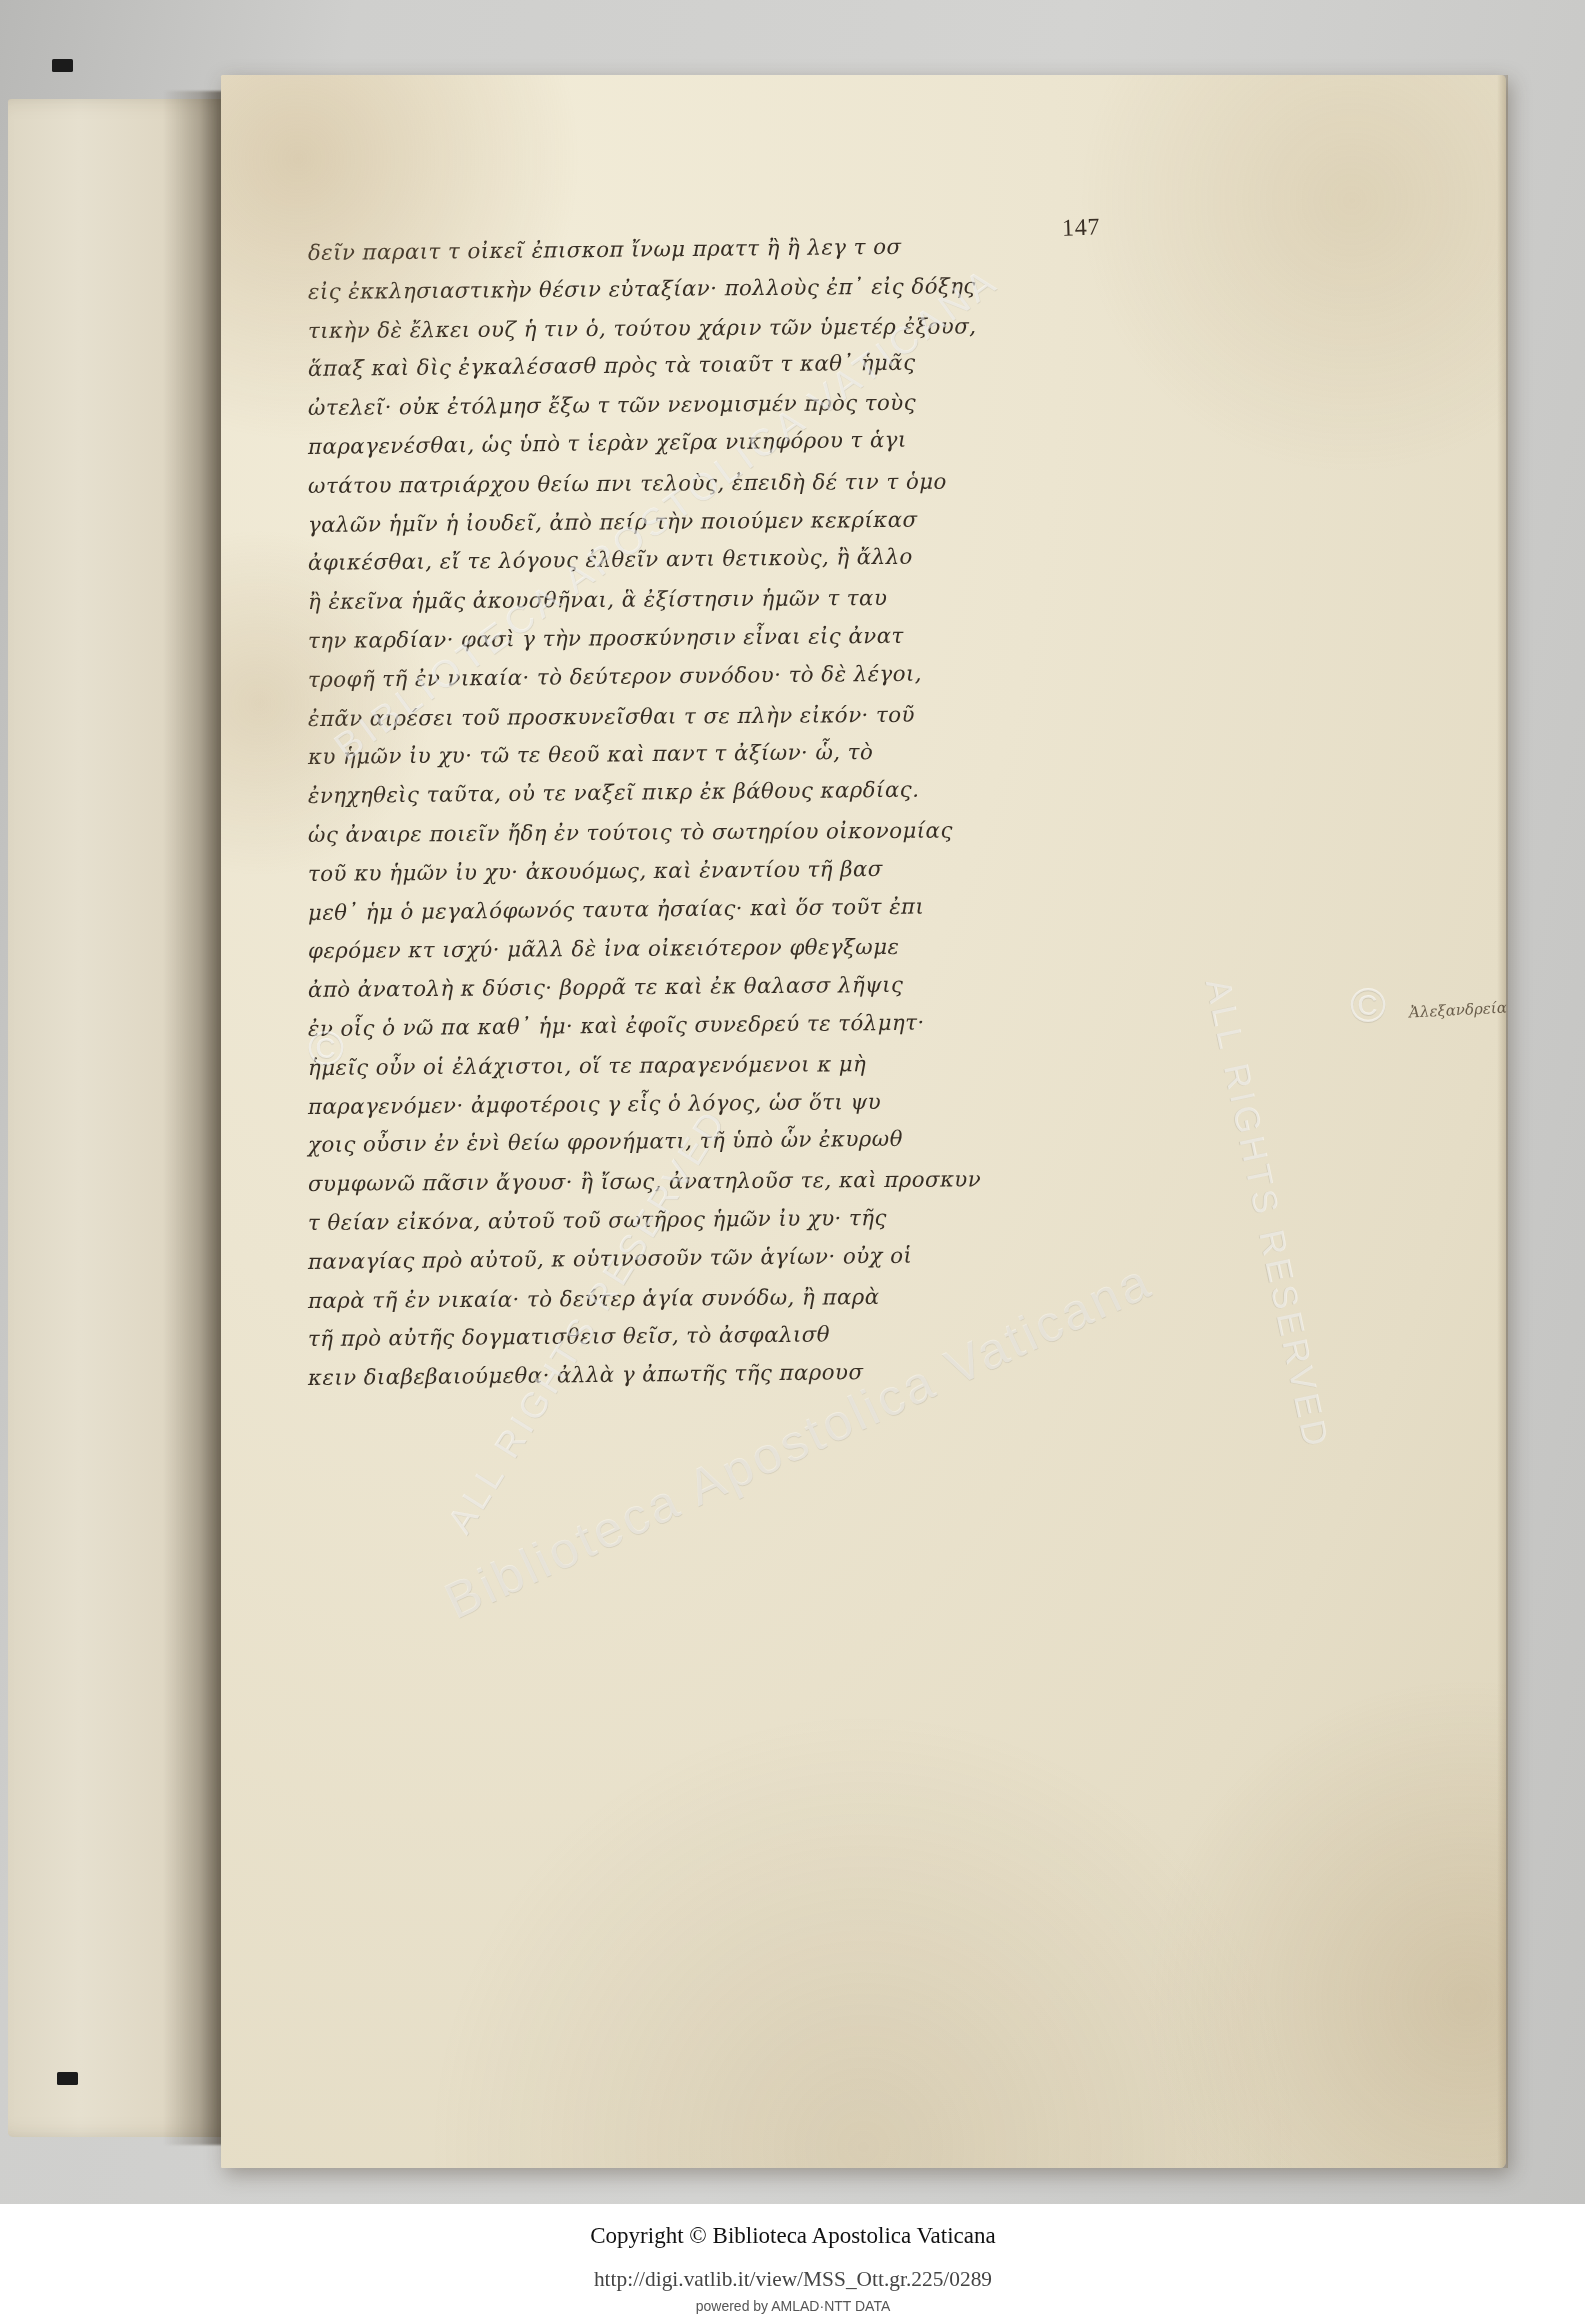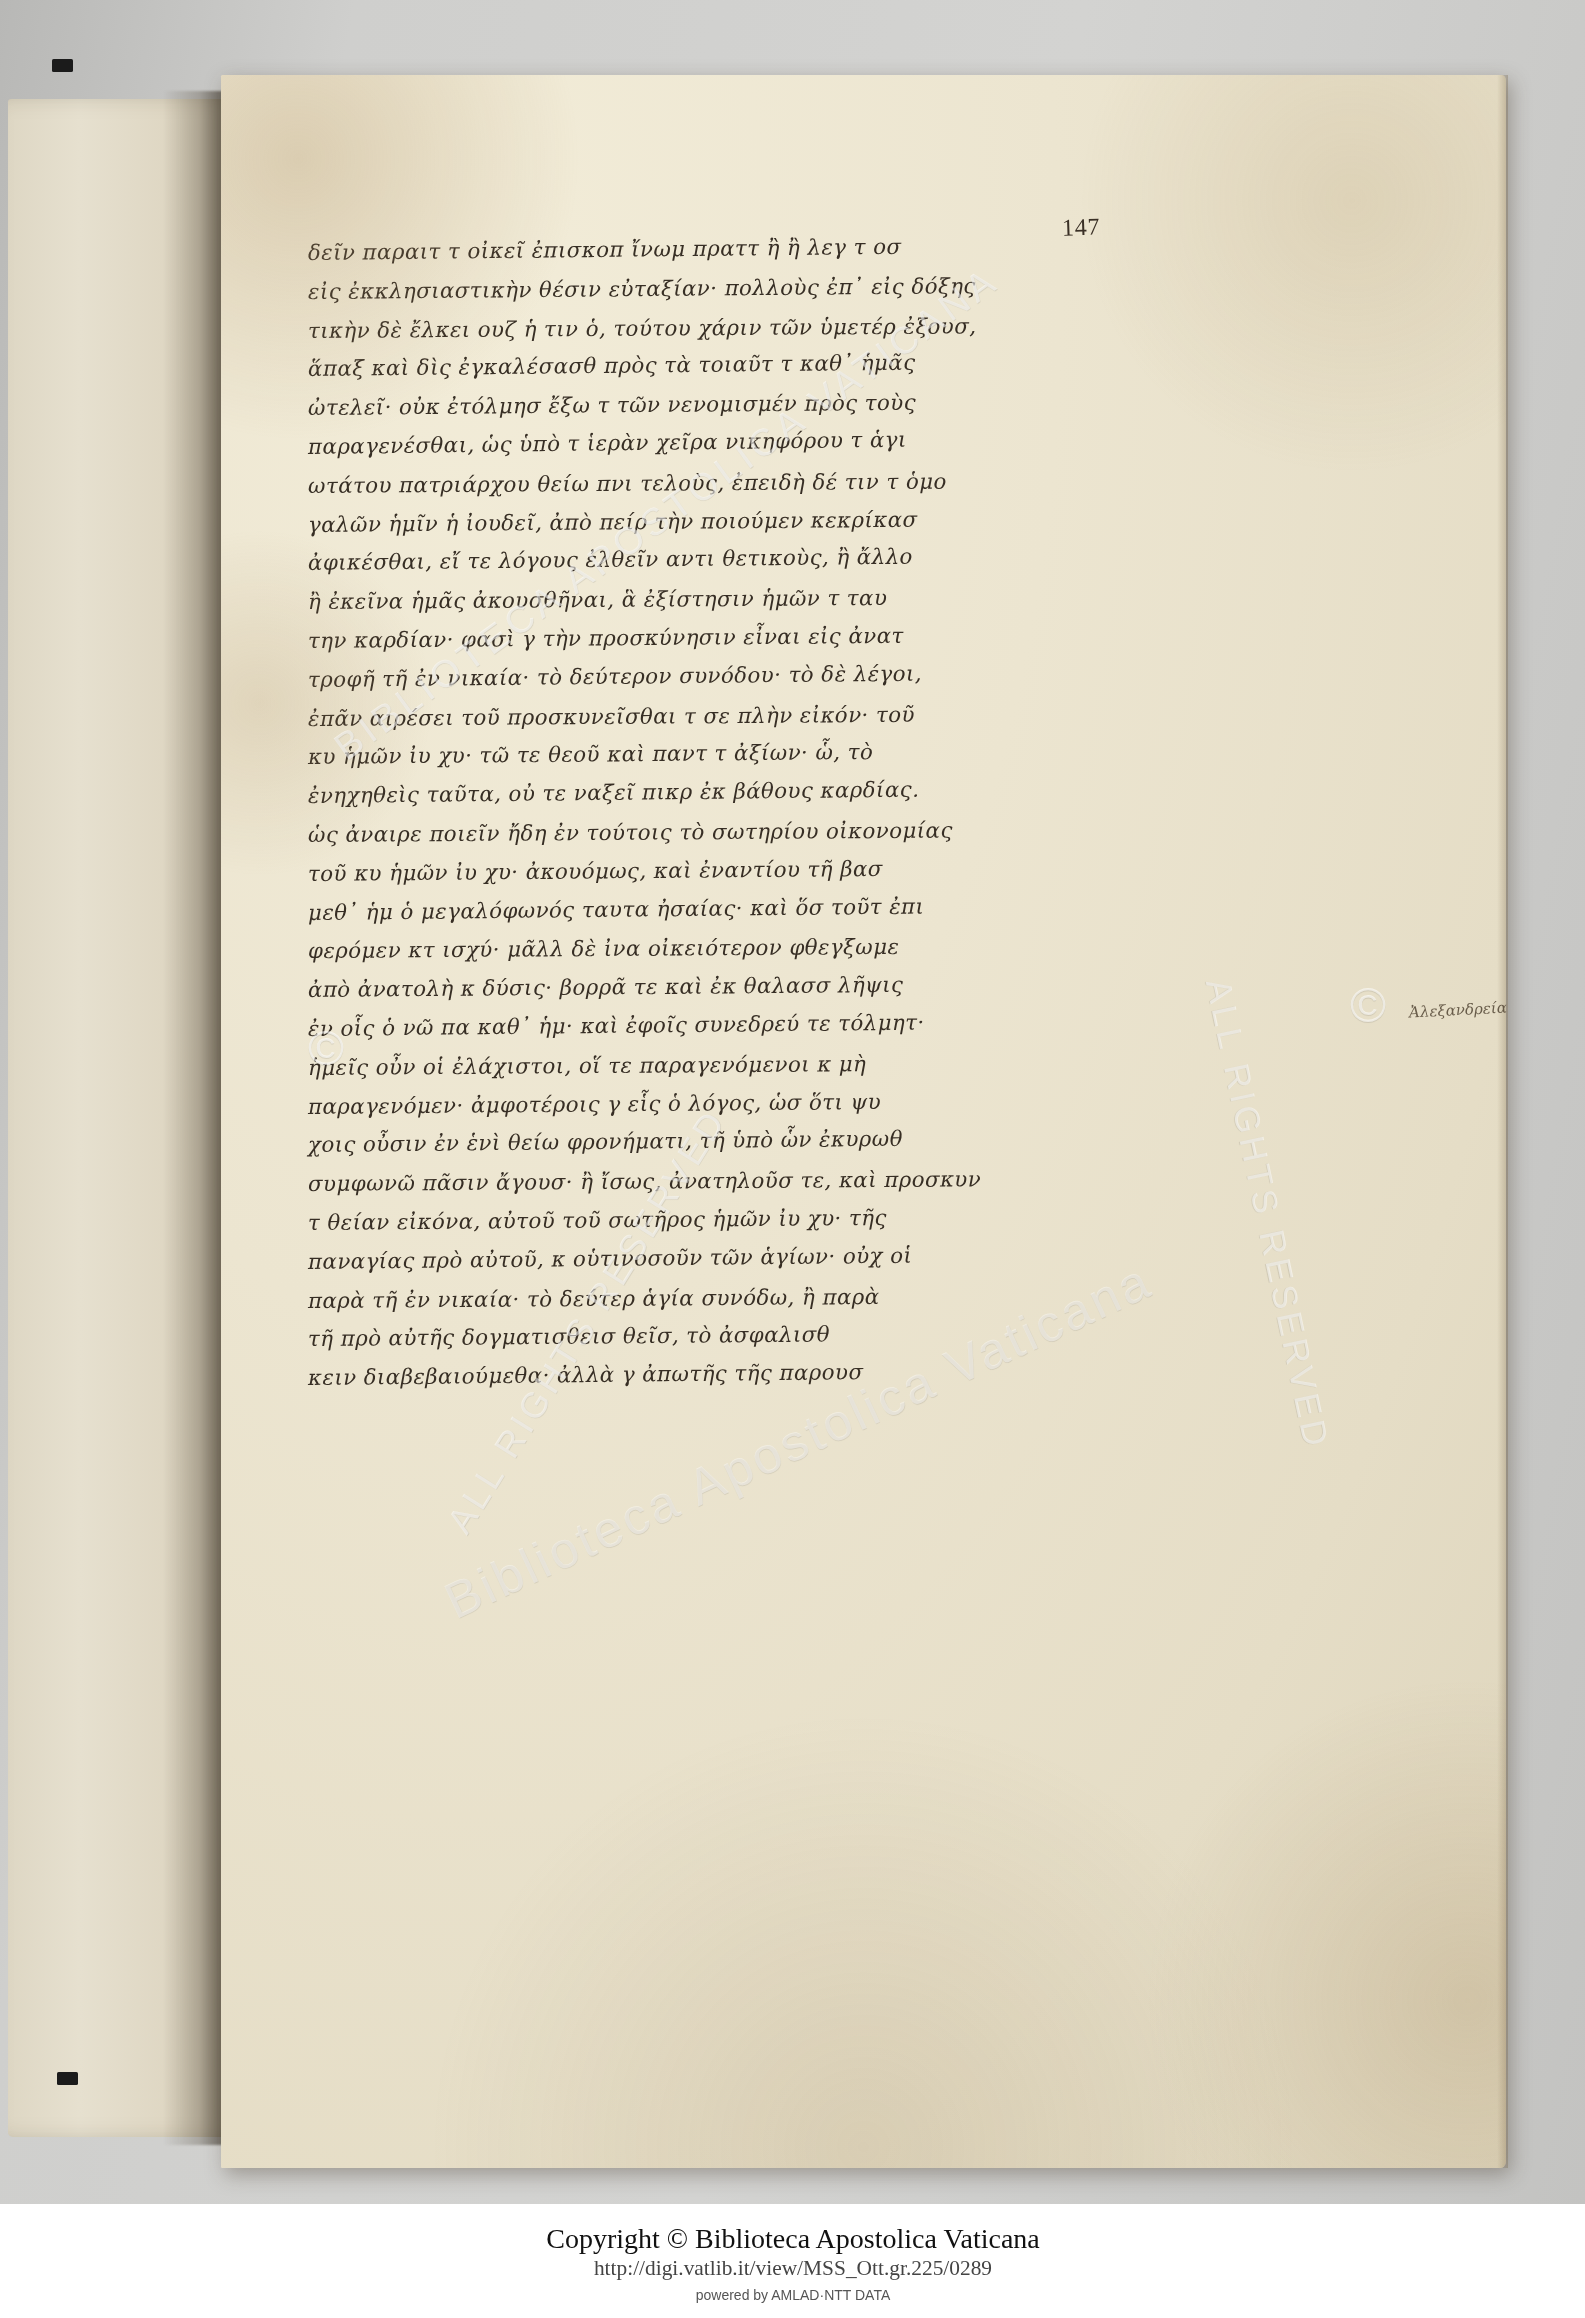--- a/index.html
+++ b/index.html
@@ -228,26 +228,26 @@
   }
   #caption-center {
     position: absolute;
     left: 0;
     top: 0;
     width: 1586px;
     text-align: center;
   }
   #copyright-line {
     margin-top: 19px;
-    font-size: 28px;
+    font-size: 23px;
     color: #111111;
     font-family: "Liberation Serif", serif;
   }
   #url-line {
-    margin-top: 1px;
+    margin-top: 18px;
     font-size: 21.4px;
     color: #444444;
     font-family: "Liberation Serif", serif;
   }
   #powered-line {
     margin-top: 6.3px;
     font-size: 14px;
     color: #555555;
     font-family: "Liberation Sans", sans-serif;
   }

